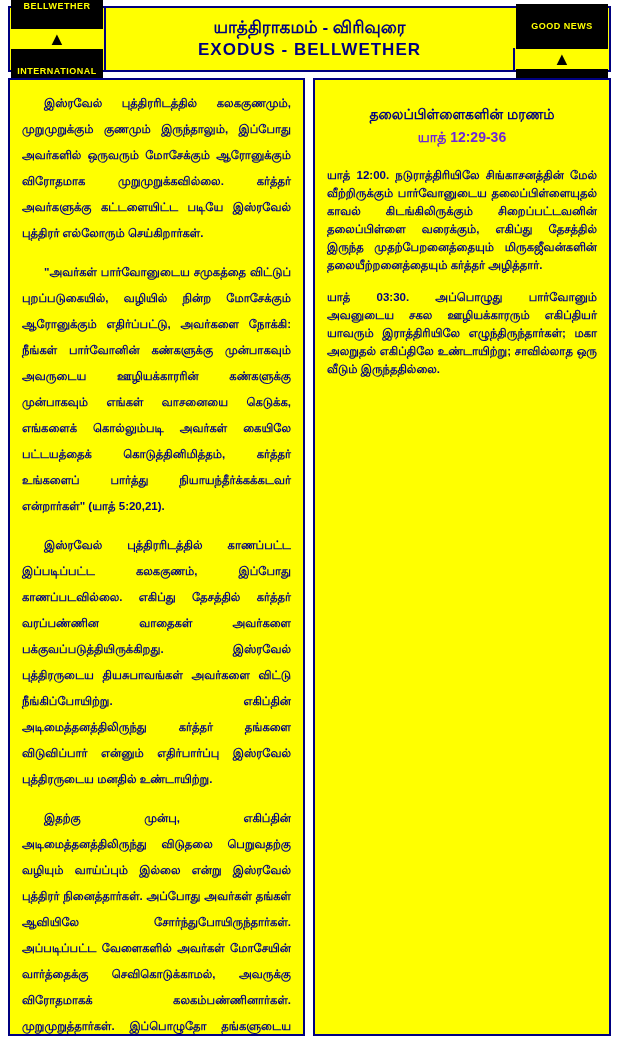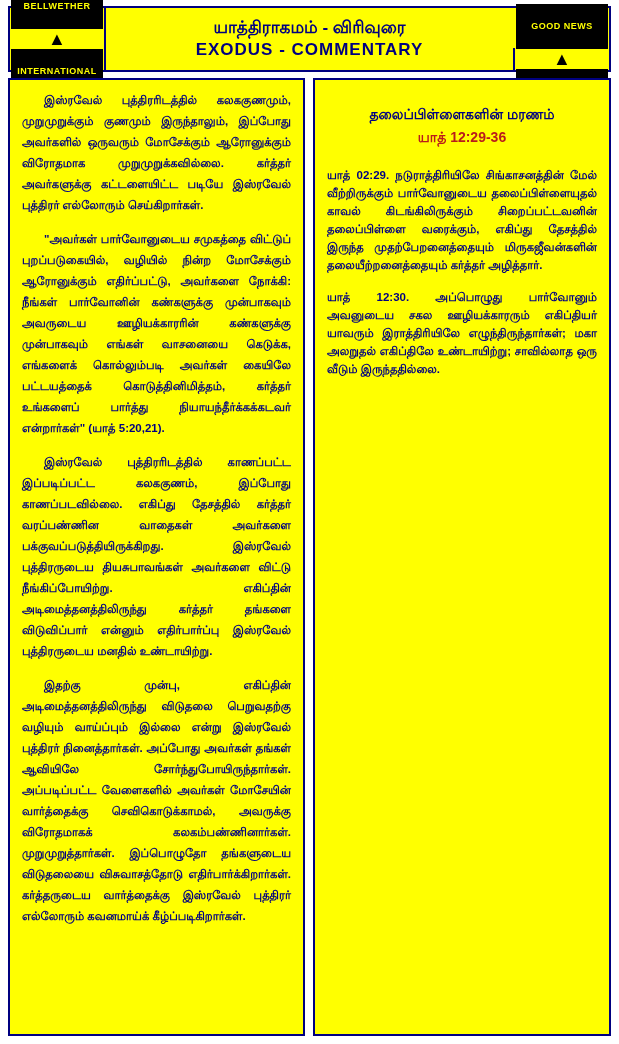--- a/index.html
+++ b/index.html
@@ -91,39 +91,39 @@
     background:#ffff00;
     border:2px solid #000080;
     box-sizing:border-box;
     padding:10px 12px;
     overflow:hidden;
   }
   .col-left{width:301px;}
   .col-right{width:302px;}
   .para{
     font-size:11.5px;
-    line-height:21px;
+    line-height:26px;
     color:#000080;
     text-align:justify;
     text-indent:22px;
     margin:0 0 13px 0;
     font-weight:bold;
   }
   .sec-title{
     font-size:14px;
     font-weight:bold;
     color:#000080;
     text-align:center;
     line-height:21px;
     margin:14px 0 2px 0;
   }
   .sec-ref{
     font-size:14px;
     font-weight:bold;
-    color:#b91c1c;
+    color:#6d28d9;
     text-align:center;
     line-height:21px;
     margin:0 0 18px 0;
   }
   .verse{
     font-size:11.5px;
     line-height:18px;
     color:#000080;
     text-align:justify;
     font-weight:bold;
@@ -138,21 +138,21 @@
   <div class="header">
 
     <div class="logo">
       <div class="logo-band">BELLWETHER</div>
       <div class="logo-emblem">▲</div>
       <div class="logo-band">INTERNATIONAL</div>
     </div>
 
     <div class="title-wrap">
       <div class="title-ta">யாத்திராகமம் - விரிவுரை</div>
-      <div class="title-en">EXODUS - COMMENTARY</div>
+      <div class="title-en">EXODUS - BELLWETHER</div>
     </div>
 
     <div class="logo right">
       <div class="logo-band">GOOD NEWS</div>
       <div class="logo-emblem">▲</div>
       <div class="logo-band">PUBLISHERS</div>
     </div>
 
   </div>
 
@@ -161,18 +161,18 @@
     <div class="col col-left">
       <p class="para">இஸ்ரவேல் புத்திரரிடத்தில் கலககுணமும், முறுமுறுக்கும் குணமும் இருந்தாலும், இப்போது அவர்களில் ஒருவரும் மோசேக்கும் ஆரோனுக்கும் விரோதமாக முறுமுறுக்கவில்லை. கர்த்தர் அவர்களுக்கு கட்டளையிட்ட படியே இஸ்ரவேல் புத்திரர் எல்லோரும் செய்கிறார்கள்.</p>
       <p class="para">"அவர்கள் பார்வோனுடைய சமுகத்தை விட்டுப் புறப்படுகையில், வழியில் நின்ற மோசேக்கும் ஆரோனுக்கும் எதிர்ப்பட்டு, அவர்களை நோக்கி: நீங்கள் பார்வோனின் கண்களுக்கு முன்பாகவும் அவருடைய ஊழியக்காரரின் கண்களுக்கு முன்பாகவும் எங்கள் வாசனையை கெடுக்க, எங்களைக் கொல்லும்படி அவர்கள் கையிலே பட்டயத்தைக் கொடுத்தினிமித்தம், கர்த்தர் உங்களைப் பார்த்து நியாயந்தீர்க்கக்கடவர் என்றார்கள்" (யாத் 5:20,21).</p>
       <p class="para">இஸ்ரவேல் புத்திரரிடத்தில் காணப்பட்ட இப்படிப்பட்ட கலககுணம், இப்போது காணப்படவில்லை. எகிப்து தேசத்தில் கர்த்தர் வரப்பண்ணின வாதைகள் அவர்களை பக்குவப்படுத்தியிருக்கிறது. இஸ்ரவேல் புத்திரருடைய தியசுபாவங்கள் அவர்களை விட்டு நீங்கிப்போயிற்று. எகிப்தின் அடிமைத்தனத்திலிருந்து கர்த்தர் தங்களை விடுவிப்பார் என்னும் எதிர்பார்ப்பு இஸ்ரவேல் புத்திரருடைய மனதில் உண்டாயிற்று.</p>
       <p class="para">இதற்கு முன்பு, எகிப்தின் அடிமைத்தனத்திலிருந்து விடுதலை பெறுவதற்கு வழியும் வாய்ப்பும் இல்லை என்று இஸ்ரவேல் புத்திரர் நினைத்தார்கள். அப்போது அவர்கள் தங்கள் ஆவியிலே சோர்ந்துபோயிருந்தார்கள். அப்படிப்பட்ட வேளைகளில் அவர்கள் மோசேயின் வார்த்தைக்கு செவிகொடுக்காமல், அவருக்கு விரோதமாகக் கலகம்பண்ணினார்கள். முறுமுறுத்தார்கள். இப்பொழுதோ தங்களுடைய விடுதலையை விசுவாசத்தோடு எதிர்பார்க்கிறார்கள். கர்த்தருடைய வார்த்தைக்கு இஸ்ரவேல் புத்திரர் எல்லோரும் கவனமாய்க் கீழ்ப்படிகிறார்கள்.</p>
     </div>
 
     <div class="col col-right">
       <div class="sec-title">தலைப்பிள்ளைகளின் மரணம்</div>
       <div class="sec-ref">யாத் 12:29-36</div>
-      <p class="verse">யாத் 02:29. நடுராத்திரியிலே சிங்காசனத்தின் மேல் வீற்றிருக்கும் பார்வோனுடைய தலைப்பிள்ளையுதல் காவல் கிடங்கிலிருக்கும் சிறைப்பட்டவனின் தலைப்பிள்ளை வரைக்கும், எகிப்து தேசத்தில் இருந்த முதற்பேறனைத்தையும் மிருகஜீவன்களின் தலையீற்றனைத்தையும் கர்த்தர் அழித்தார்.</p>
-      <p class="verse">யாத் 12:30. அப்பொழுது பார்வோனும் அவனுடைய சகல ஊழியக்காரரும் எகிப்தியர் யாவரும் இராத்திரியிலே எழுந்திருந்தார்கள்; மகா அலறுதல் எகிப்திலே உண்டாயிற்று; சாவில்லாத ஒரு வீடும் இருந்ததில்லை.</p>
+      <p class="verse">யாத் 12:00. நடுராத்திரியிலே சிங்காசனத்தின் மேல் வீற்றிருக்கும் பார்வோனுடைய தலைப்பிள்ளையுதல் காவல் கிடங்கிலிருக்கும் சிறைப்பட்டவனின் தலைப்பிள்ளை வரைக்கும், எகிப்து தேசத்தில் இருந்த முதற்பேறனைத்தையும் மிருகஜீவன்களின் தலையீற்றனைத்தையும் கர்த்தர் அழித்தார்.</p>
+      <p class="verse">யாத் 03:30. அப்பொழுது பார்வோனும் அவனுடைய சகல ஊழியக்காரரும் எகிப்தியர் யாவரும் இராத்திரியிலே எழுந்திருந்தார்கள்; மகா அலறுதல் எகிப்திலே உண்டாயிற்று; சாவில்லாத ஒரு வீடும் இருந்ததில்லை.</p>
     </div>
 
   </div>
 </div>
 
 </body></html>

